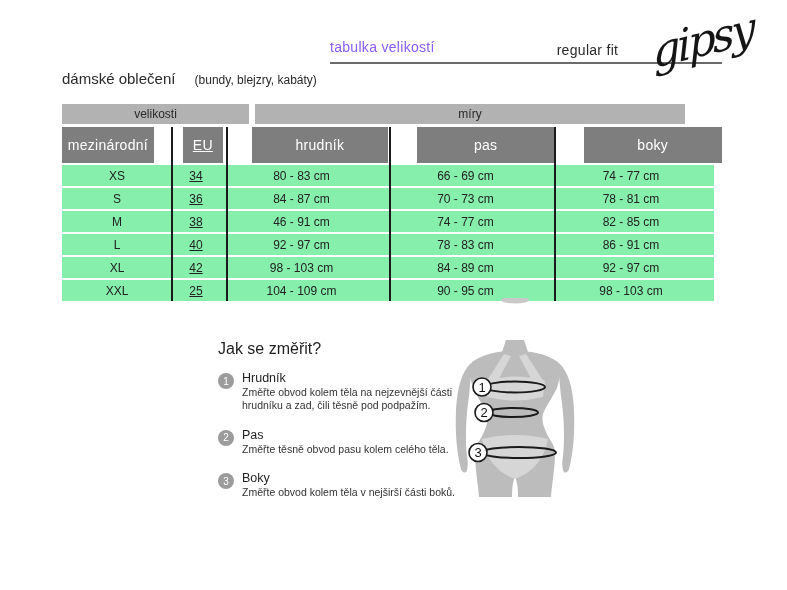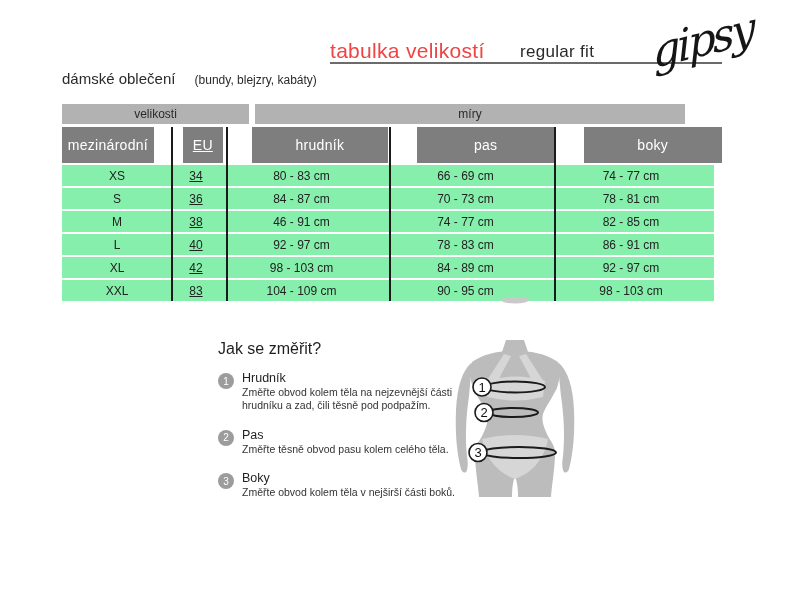--- a/index.html
+++ b/index.html
@@ -9,25 +9,25 @@
     position: relative;
     width: 787px;
     height: 590px;
     background: #fff;
     overflow: hidden;
   }
 
   
   .top-title {
     position: absolute; left: 330px; top: 39px;
-    font-size: 21px; color: #ef4444; letter-spacing: .3px;
+    font-size: 14px; color: #8b5cf6; letter-spacing: .3px;
   }
   .fit-label {
     position: absolute; left: 520px; top: 42px; width: 135px;
-    text-align: left; font-size: 17px; color: #2a2a2a; letter-spacing: .3px;
+    text-align: center; font-size: 14px; color: #2a2a2a; letter-spacing: .3px;
   }
   .top-rule {
     position: absolute; left: 330px; top: 62px;
     width: 392px; height: 2px; background: #6b6b6b;
   }
   .brand-logo {
     position: absolute; left: 652px; top: 12px;
     width: 90px; height: 72px;
     font-family: "DejaVu Serif", serif;
     font-style: italic; font-size: 44px; color: #151515;
@@ -155,21 +155,21 @@
     </div>
     <div class="data-row">
       <div class="data-cell c1">XL</div>
       <div class="data-cell c2">42</div>
       <div class="data-cell c3">98 - 103 cm</div>
       <div class="data-cell c4">84 - 89 cm</div>
       <div class="data-cell c5">92 - 97 cm</div>
     </div>
     <div class="data-row">
       <div class="data-cell c1">XXL</div>
-      <div class="data-cell c2">83</div>
+      <div class="data-cell c2">25</div>
       <div class="data-cell c3">104 - 109 cm</div>
       <div class="data-cell c4">90 - 95 cm</div>
       <div class="data-cell c5">98 - 103 cm</div>
     </div>
 
     <div class="vline vl1"></div>
     <div class="vline vl2"></div>
     <div class="vline vl3"></div>
     <div class="vline vl4"></div>
   </div>

